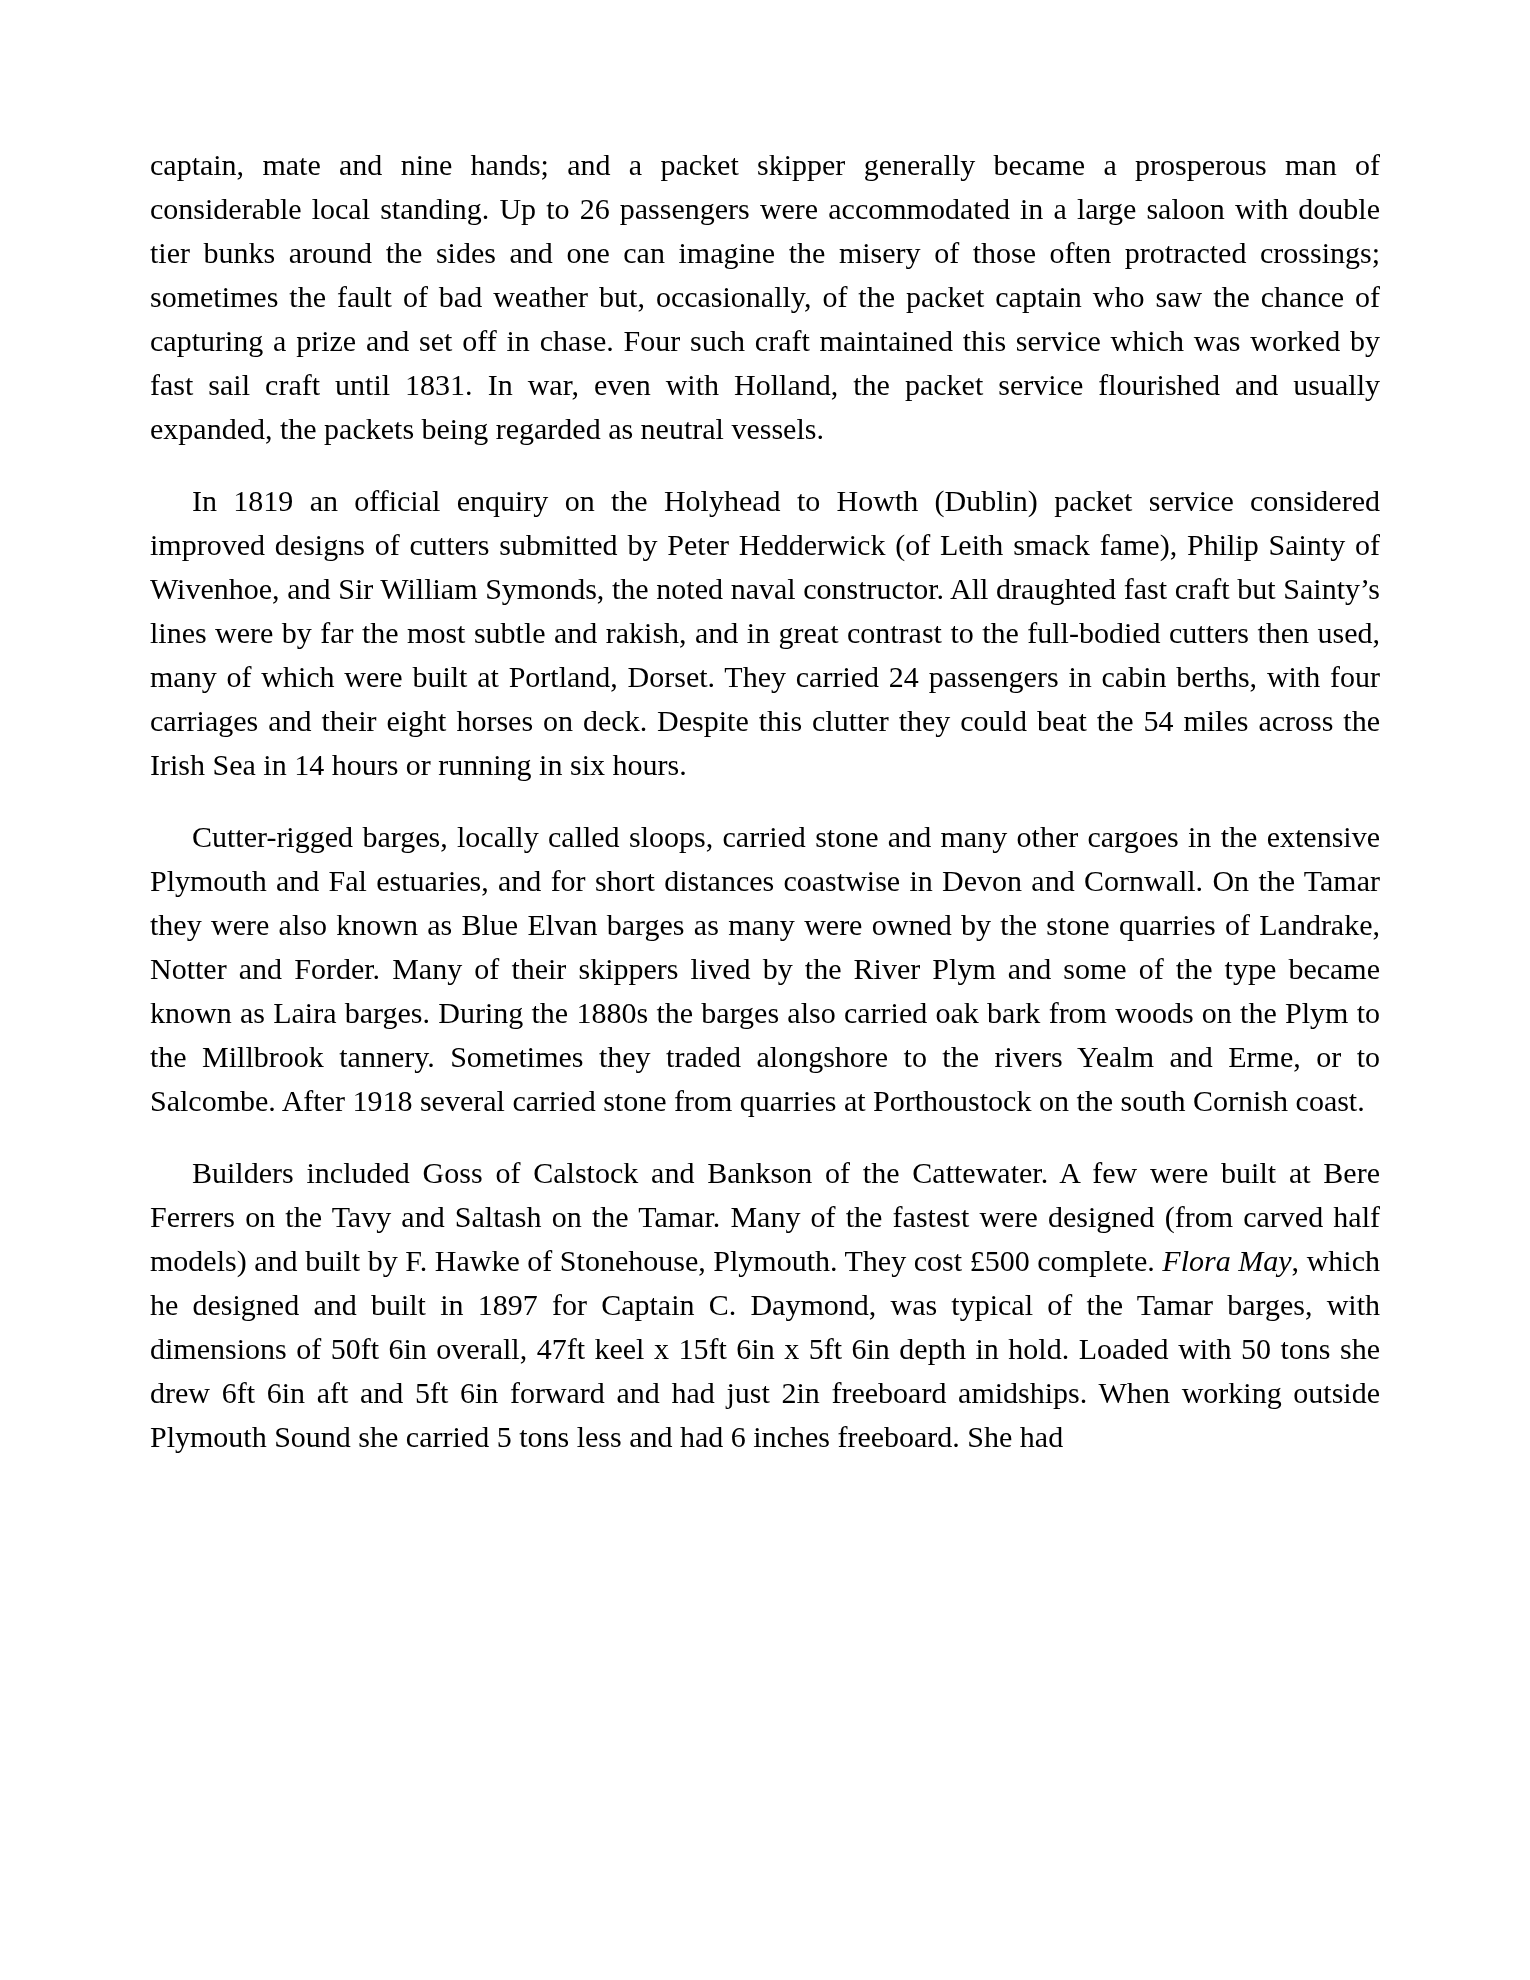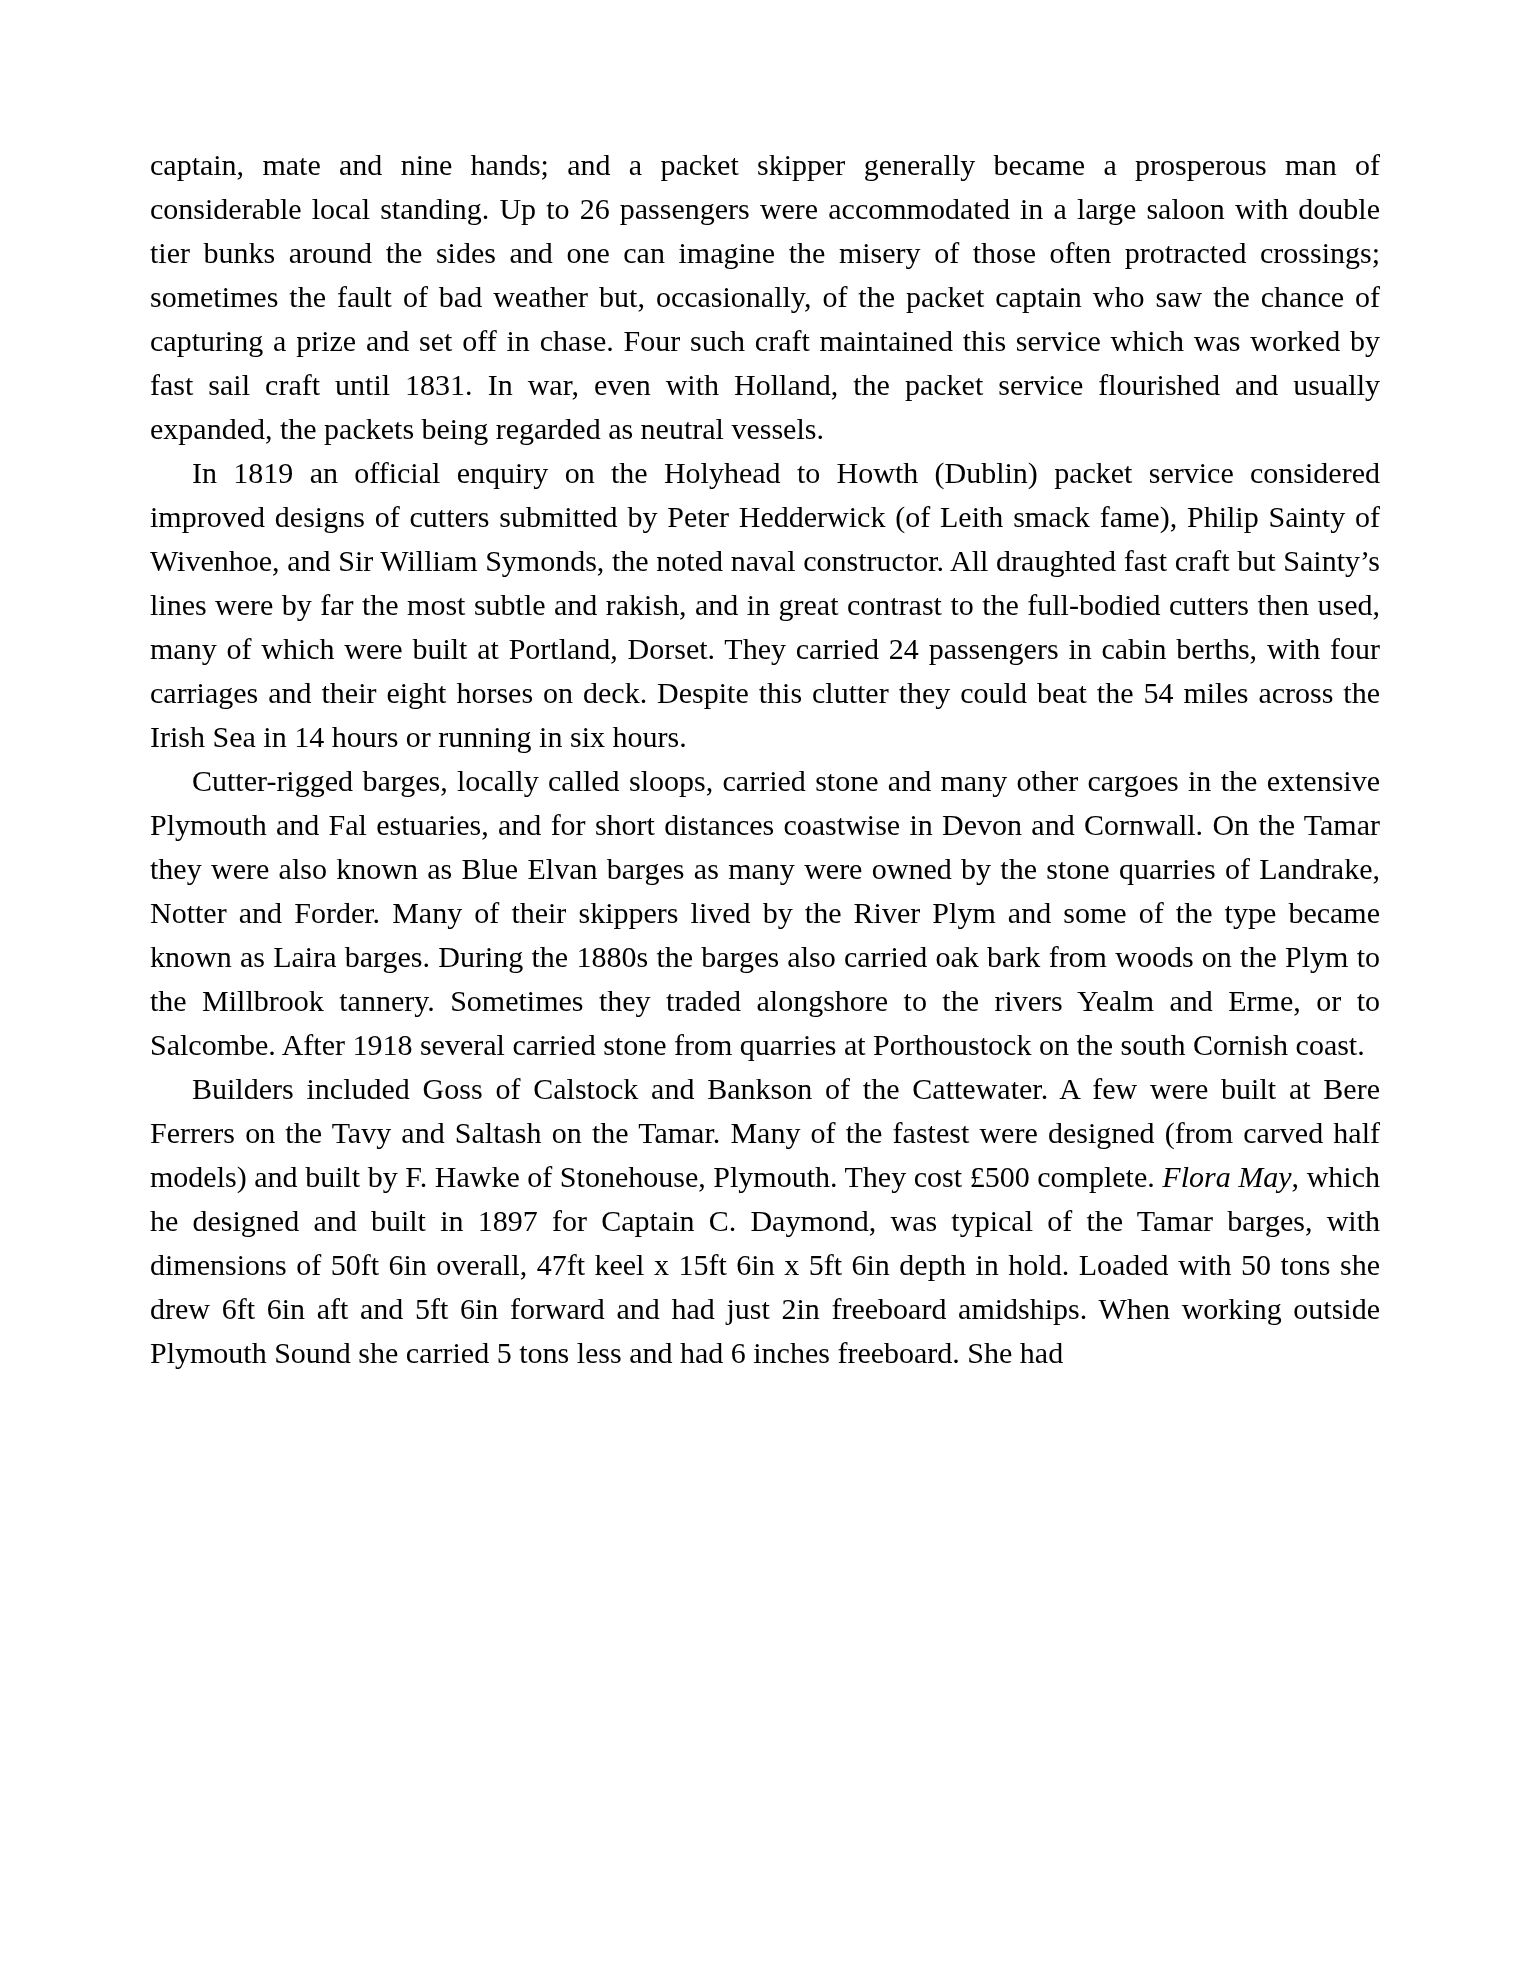--- a/index.html
+++ b/index.html
@@ -22,20 +22,21 @@
     line-height: 44px;
     color: #000000;
   }
   .para {
     margin: 0;
     text-align: justify;
     text-justify: inter-word;
   }
   .para.indent {
     text-indent: 42px;
+    margin-top: 28px;
   }
   .para em {
   }
 </style>
 </head>
 <body>
 
 <div class="page">
   <div class="text-block">
     <p class="para">captain, mate and nine hands; and a packet skipper generally became a prosperous man of considerable local standing. Up to 26 passengers were accommodated in a large saloon with double tier bunks around the sides and one can imagine the misery of those often protracted crossings; sometimes the fault of bad weather but, occasionally, of the packet captain who saw the chance of capturing a prize and set off in chase. Four such craft maintained this service which was worked by fast sail craft until 1831. In war, even with Holland, the packet service flourished and usually expanded, the packets being regarded as neutral vessels.</p>

